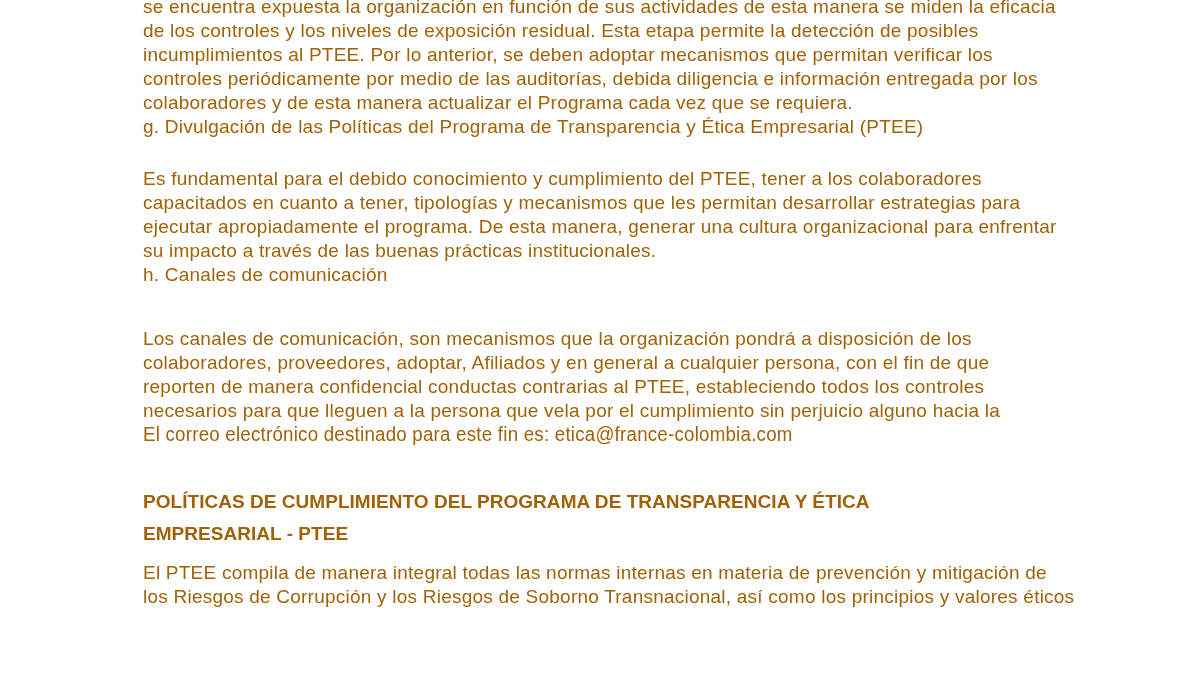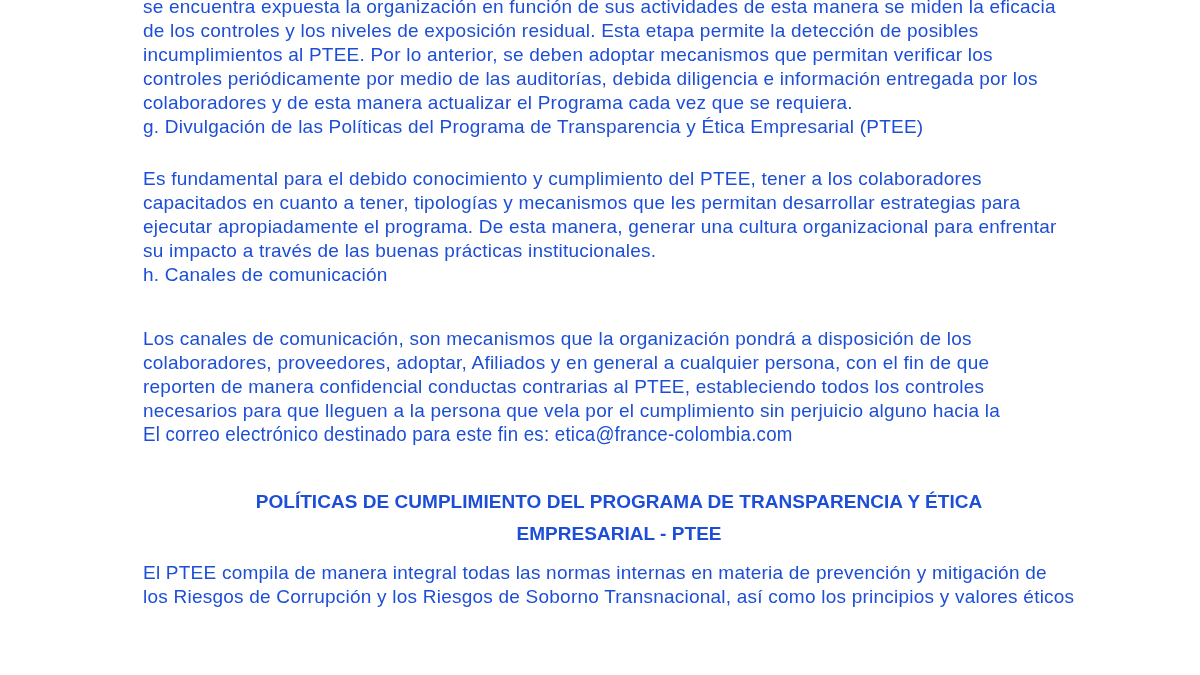--- a/index.html
+++ b/index.html
@@ -11,21 +11,21 @@
   body {
     width: 1200px;
     height: 675px;
     overflow: hidden;
   }
   .page {
     position: relative;
     width: 1200px;
     height: 675px;
     background: #ffffff;
-    color: #1d4ed8;
+    color: #a16207;
     font-family: "Liberation Sans", "DejaVu Sans", sans-serif;
     font-size: 19px;
     letter-spacing: 0.012em;
   }
   .doc {
     position: absolute;
     left: 143px;
     top: -5px;
     width: 952px;
   }
@@ -38,21 +38,21 @@
   .gap-24 { margin-top: 28px; }
   .gap-21 { }
   .gap-22 { margin-top: 40px; }
   .email-block { }
   .email-block .line {
     transform: scaleX(0.985) scaleY(1.03);
     transform-origin: left center;
   }
   .section-heading {
     margin-top: 39px;
-    text-align: center;
+    text-align: left;
     font-weight: bold;
     letter-spacing: 0.002em;
   }
   .section-heading .line {
     line-height: 31.5px;
     white-space: nowrap;
   }
   .closing-para { margin-top: 12px; }
 </style>
 </head>

